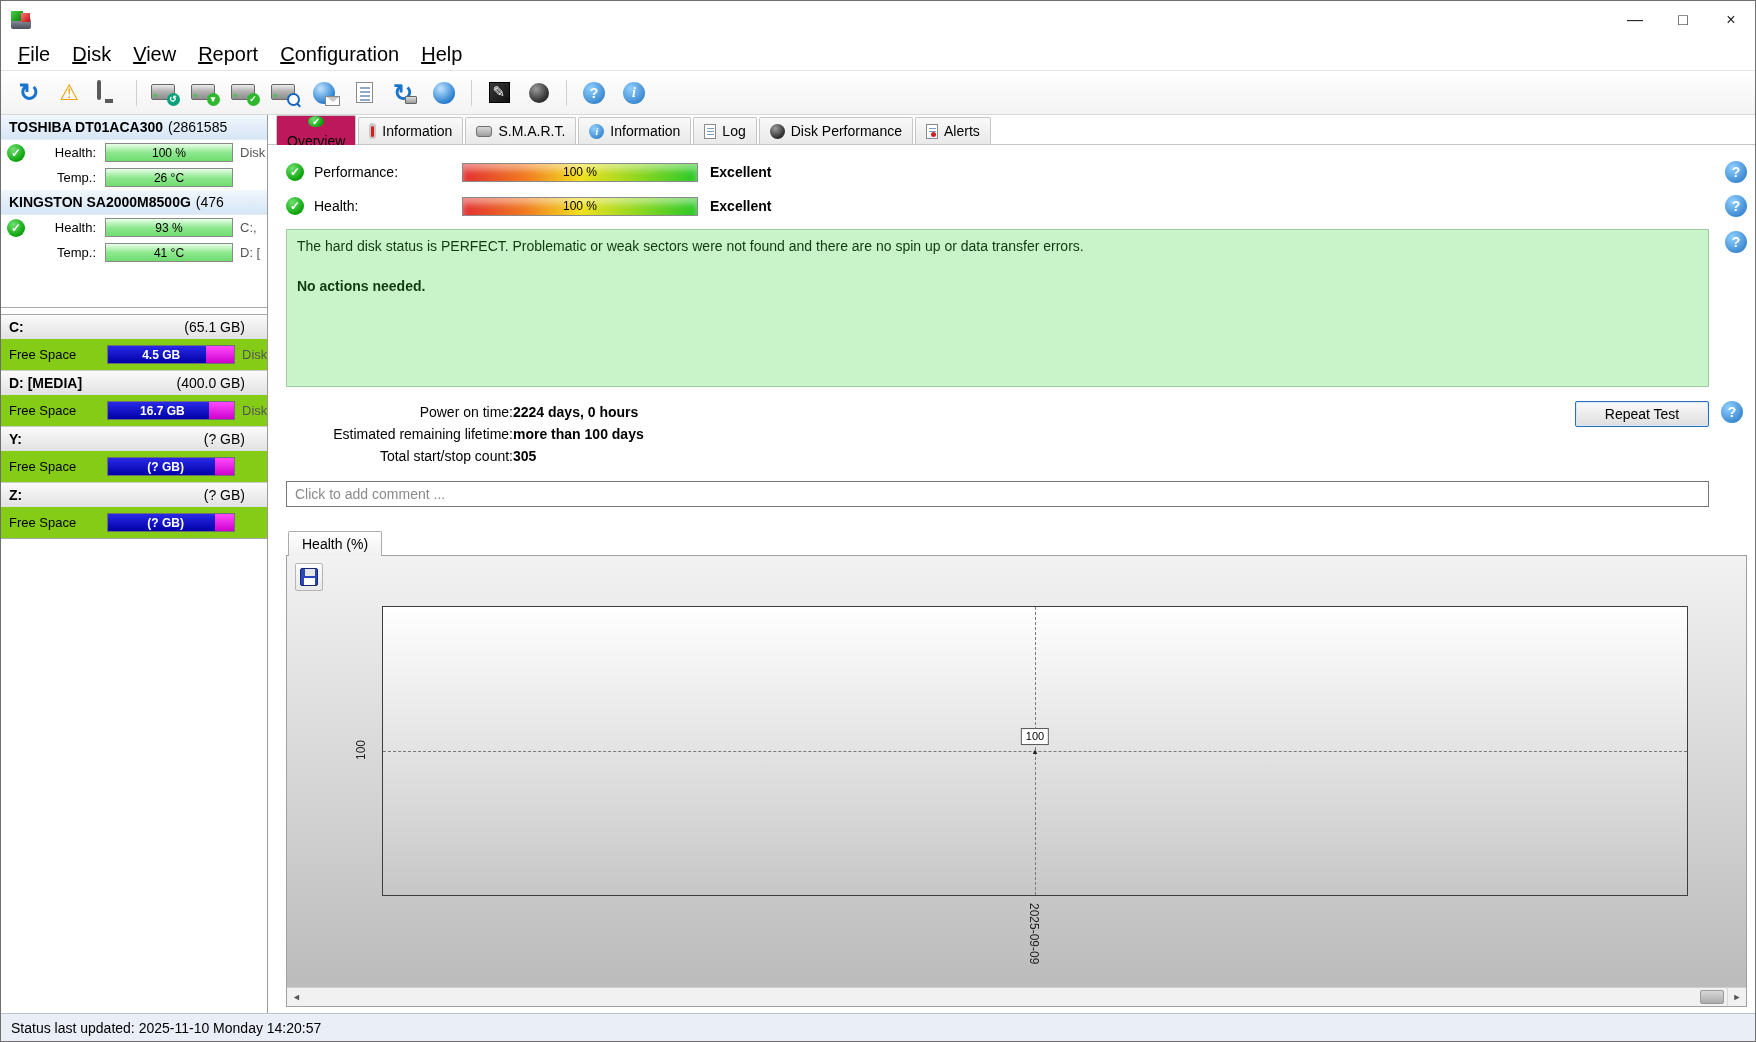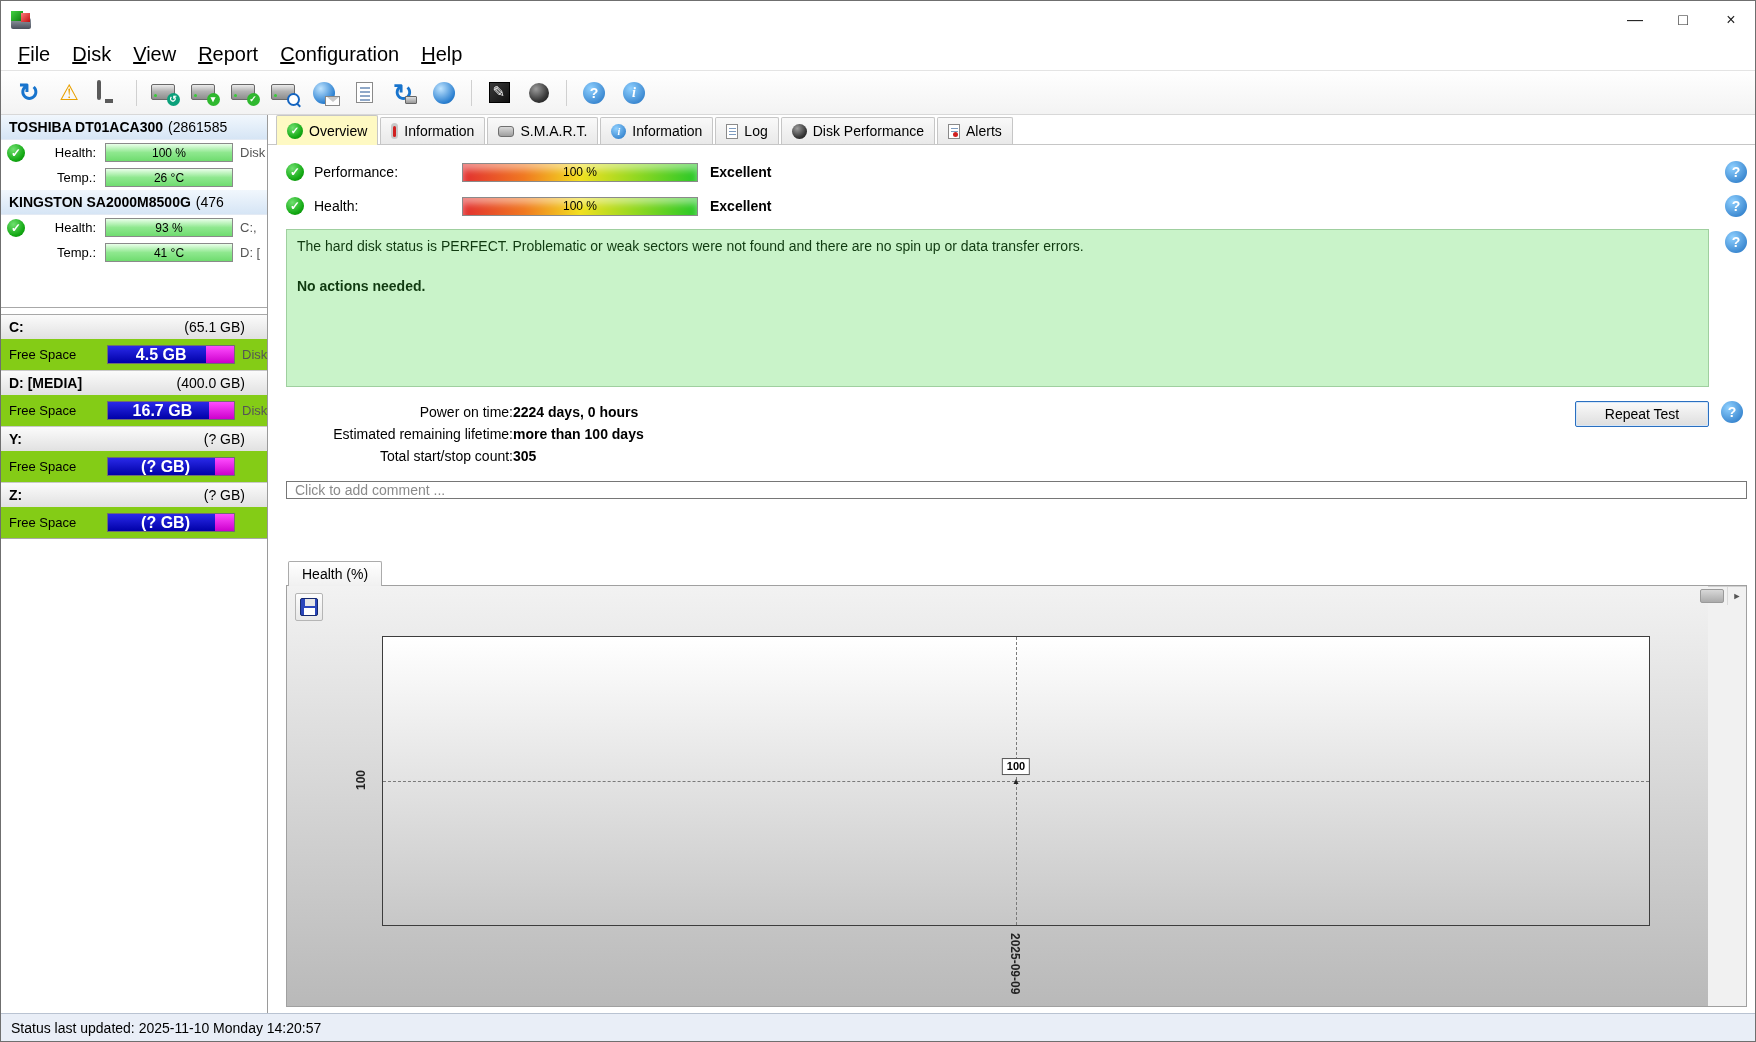--- a/index.html
+++ b/index.html
@@ -73,33 +73,33 @@
   .disk-row .extra { margin-left:7px; font-size:13px; color:#555; white-space:nowrap; }
   .disk-filler { height:42px; }
   .chk-icon { width:18px; height:18px; border-radius:50%; background:radial-gradient(circle at 35% 30%, #6fe06f, #12a812 65%, #0a7a0a); color:#fff; font-size:12px; font-weight:bold; display:flex; align-items:center; justify-content:center; flex:0 0 18px; }
   .chk-icon::after { content:"✓"; }
   .part-header { display:flex; justify-content:space-between; padding:4px 22px 4px 8px; background:linear-gradient(#fbfbfb,#e1e1e1); border-top:1px solid #c9c9c9; }
   .part-header.first { border-top:none; }
   .part-header .pname { font-weight:bold; }
   .part-row { display:flex; align-items:center; height:31px; padding-left:8px; background:#84cc16; }
   .part-row .lbl { width:98px; flex:0 0 98px; font-size:13px; }
   .fbar { width:128px; flex:0 0 128px; height:19px; border:1px solid #6f6f6f; display:flex; overflow:hidden; }
-  .fbar .free { background:linear-gradient(#2a2ae8,#0000a8); color:#fff; font-weight:bold; font-size:16px; display:flex; align-items:center; justify-content:center; white-space:nowrap;padding-left:8px; }
+  .fbar .free { background:linear-gradient(#2a2ae8,#0000a8); color:#fff; font-weight:bold; font-size:12px; display:flex; align-items:center; justify-content:center; white-space:nowrap;padding-left:8px; }
   .fbar .used { background:linear-gradient(#ff4dff,#cc00cc); }
   .fbar-c .free { width:78%; } .fbar-c .used { width:22%; }
   .fbar-d .free { width:80%; } .fbar-d .used { width:20%; }
   .fbar-y .free { width:85%; } .fbar-y .used { width:15%; }
   .fbar-z .free { width:85%; } .fbar-z .used { width:15%; }
   .part-row .extra { margin-left:7px; font-size:13px; color:#555; white-space:nowrap; }
 
   
   .content { flex:1; display:flex; flex-direction:column; background:#fff; min-width:0; }
   .tabbar { flex:0 0 30px; display:flex; align-items:flex-end; padding-left:8px; border-bottom:1px solid #c6c6c6; background:#fff; gap:2px; }
   .tab { display:flex; align-items:center; gap:6px; padding:0 10px; border:1px solid #c6c6c6; border-bottom:none; background:linear-gradient(#f9f9f9,#e9e9e9); font-size:14px; height:27px; border-radius:2px 2px 0 0; white-space:nowrap; }
-  .tab.active { background:#fef9c3; height:30px; margin-bottom:-1px; }
+  .tab.active { background:#be185d; height:30px; margin-bottom:-1px;flex-direction:column; }
   .ti-check { width:16px; height:16px; border-radius:50%; background:radial-gradient(circle at 35% 30%, #6fe06f, #12a812 65%, #0a7a0a); color:#fff; font-size:10px; font-weight:bold; display:flex; align-items:center; justify-content:center; }
   .ti-check::after { content:"✓"; }
   .ti-thermo { width:7px; height:16px; border-radius:4px; background:#c9c9c9; position:relative; }
   .ti-thermo::after { content:""; position:absolute; left:2px; top:3px; width:3px; height:11px; background:#d02020; border-radius:2px; }
   .ti-smart { width:16px; height:11px; background:linear-gradient(#d9d9d9,#9e9e9e); border:1px solid #6f6f6f; border-radius:3px; }
   .ti-info { width:15px; height:15px; border-radius:50%; background:radial-gradient(circle at 35% 30%, #8fd0ff, #1e6fc0); color:#fff; font-size:10px; font-weight:bold; font-style:italic; display:flex; align-items:center; justify-content:center; font-family:"Liberation Serif", serif; }
   .ti-info::after { content:"i"; }
   .ti-page { width:12px; height:15px; background:#fff; border:1px solid #8a8a8a; position:relative; }
   .ti-page::before { content:""; position:absolute; left:2px; top:3px; width:7px; height:1px; background:#7e9cc0; box-shadow:0 3px 0 #7e9cc0, 0 6px 0 #7e9cc0; }
   .ti-dark { width:15px; height:15px; border-radius:50%; background:radial-gradient(circle at 35% 30%, #9c9c9c, #3a3a3a 60%, #0e0e0e); }
@@ -120,29 +120,29 @@
   .status-box .action { font-weight:bold; margin-top:24px; }
   .status-row .help-slot { padding-top:2px; }
 
   .stats-row { display:flex; margin-top:14px; align-items:flex-start; }
   .stats { flex:1; }
   .stat-line { display:flex; height:22px; align-items:center;text-align:right; }
   .stat-label { width:227px; flex:0 0 227px; }
   .stat-value { font-weight:bold; }
   .repeat-btn { width:134px; height:26px; border:1px solid #2a6fc0; background:linear-gradient(#fafafa,#dedede); display:flex; align-items:center; justify-content:center; font-size:14px; border-radius:2px; box-shadow:inset 0 0 0 1px #d6e7f8; margin-right:12px; }
 
-  .comment-row { display:flex; margin-top:14px;flex-direction:column; }
+  .comment-row { display:flex; margin-top:14px; }
   .comment-input { flex:1; height:26px; border:1px solid #767676; padding:0 8px; font-size:14px; font-family:"Liberation Sans", sans-serif; color:#333; background:#fff; }
   .comment-input::placeholder { color:#8a8a8a; }
   .comment-row .help-slot { width:38px; flex:0 0 38px; }
 
   .chart-section { flex:1; display:flex; flex-direction:column; margin-top:24px; min-height:0; }
   .chart-tabs { display:flex; padding-left:2px; }
   .chart-tab { border:1px solid #ababab; border-bottom:none; background:linear-gradient(#ffffff,#f0f0f0); padding:4px 13px; font-size:14px; border-radius:2px 2px 0 0; margin-bottom:-1px; z-index:2; }
-  .chart-panel { flex:1; border:1px solid #a0a0a0; background:linear-gradient(#f2f2f2,#b9b9b9); display:flex; flex-direction:row; min-height:0;font-weight:bold; }
+  .chart-panel { flex:1; border:1px solid #a0a0a0; background:linear-gradient(#f2f2f2,#b9b9b9); display:flex; flex-direction:column; min-height:0; }
   .chart-body { flex:1; position:relative; }
   .save-btn { position:absolute; left:8px; top:7px; width:28px; height:28px; border:1px solid #b5b5b5; background:linear-gradient(#fdfdfd,#e8e8e8); border-radius:2px; display:flex; align-items:center; justify-content:center; }
   .ic-save { width:18px; height:18px; background:#2a46bb; border:1px solid #15296f; border-radius:2px; position:relative; }
   .ic-save::before { content:""; position:absolute; top:0; left:4px; width:10px; height:7px; background:#e6e6e6; }
   .ic-save::after { content:""; position:absolute; bottom:0; left:3px; width:11px; height:7px; background:#fff; }
   .plot { position:absolute; left:95px; right:58px; top:50px; height:290px; border:1px solid #3d3d3d; background:linear-gradient(#ffffff,#c7c7c7); }
   .hline { position:absolute; left:0; right:0; top:50%; border-top:1px dashed #7a7a7a; }
   .vline { position:absolute; top:0; bottom:0; left:50%; border-left:1px dashed #7a7a7a; }
   .point-mark { position:absolute; left:50%; top:50%; transform:translate(-50%,-55%); font-size:9px; color:#222; }
   .point-mark::after { content:"▴"; }

